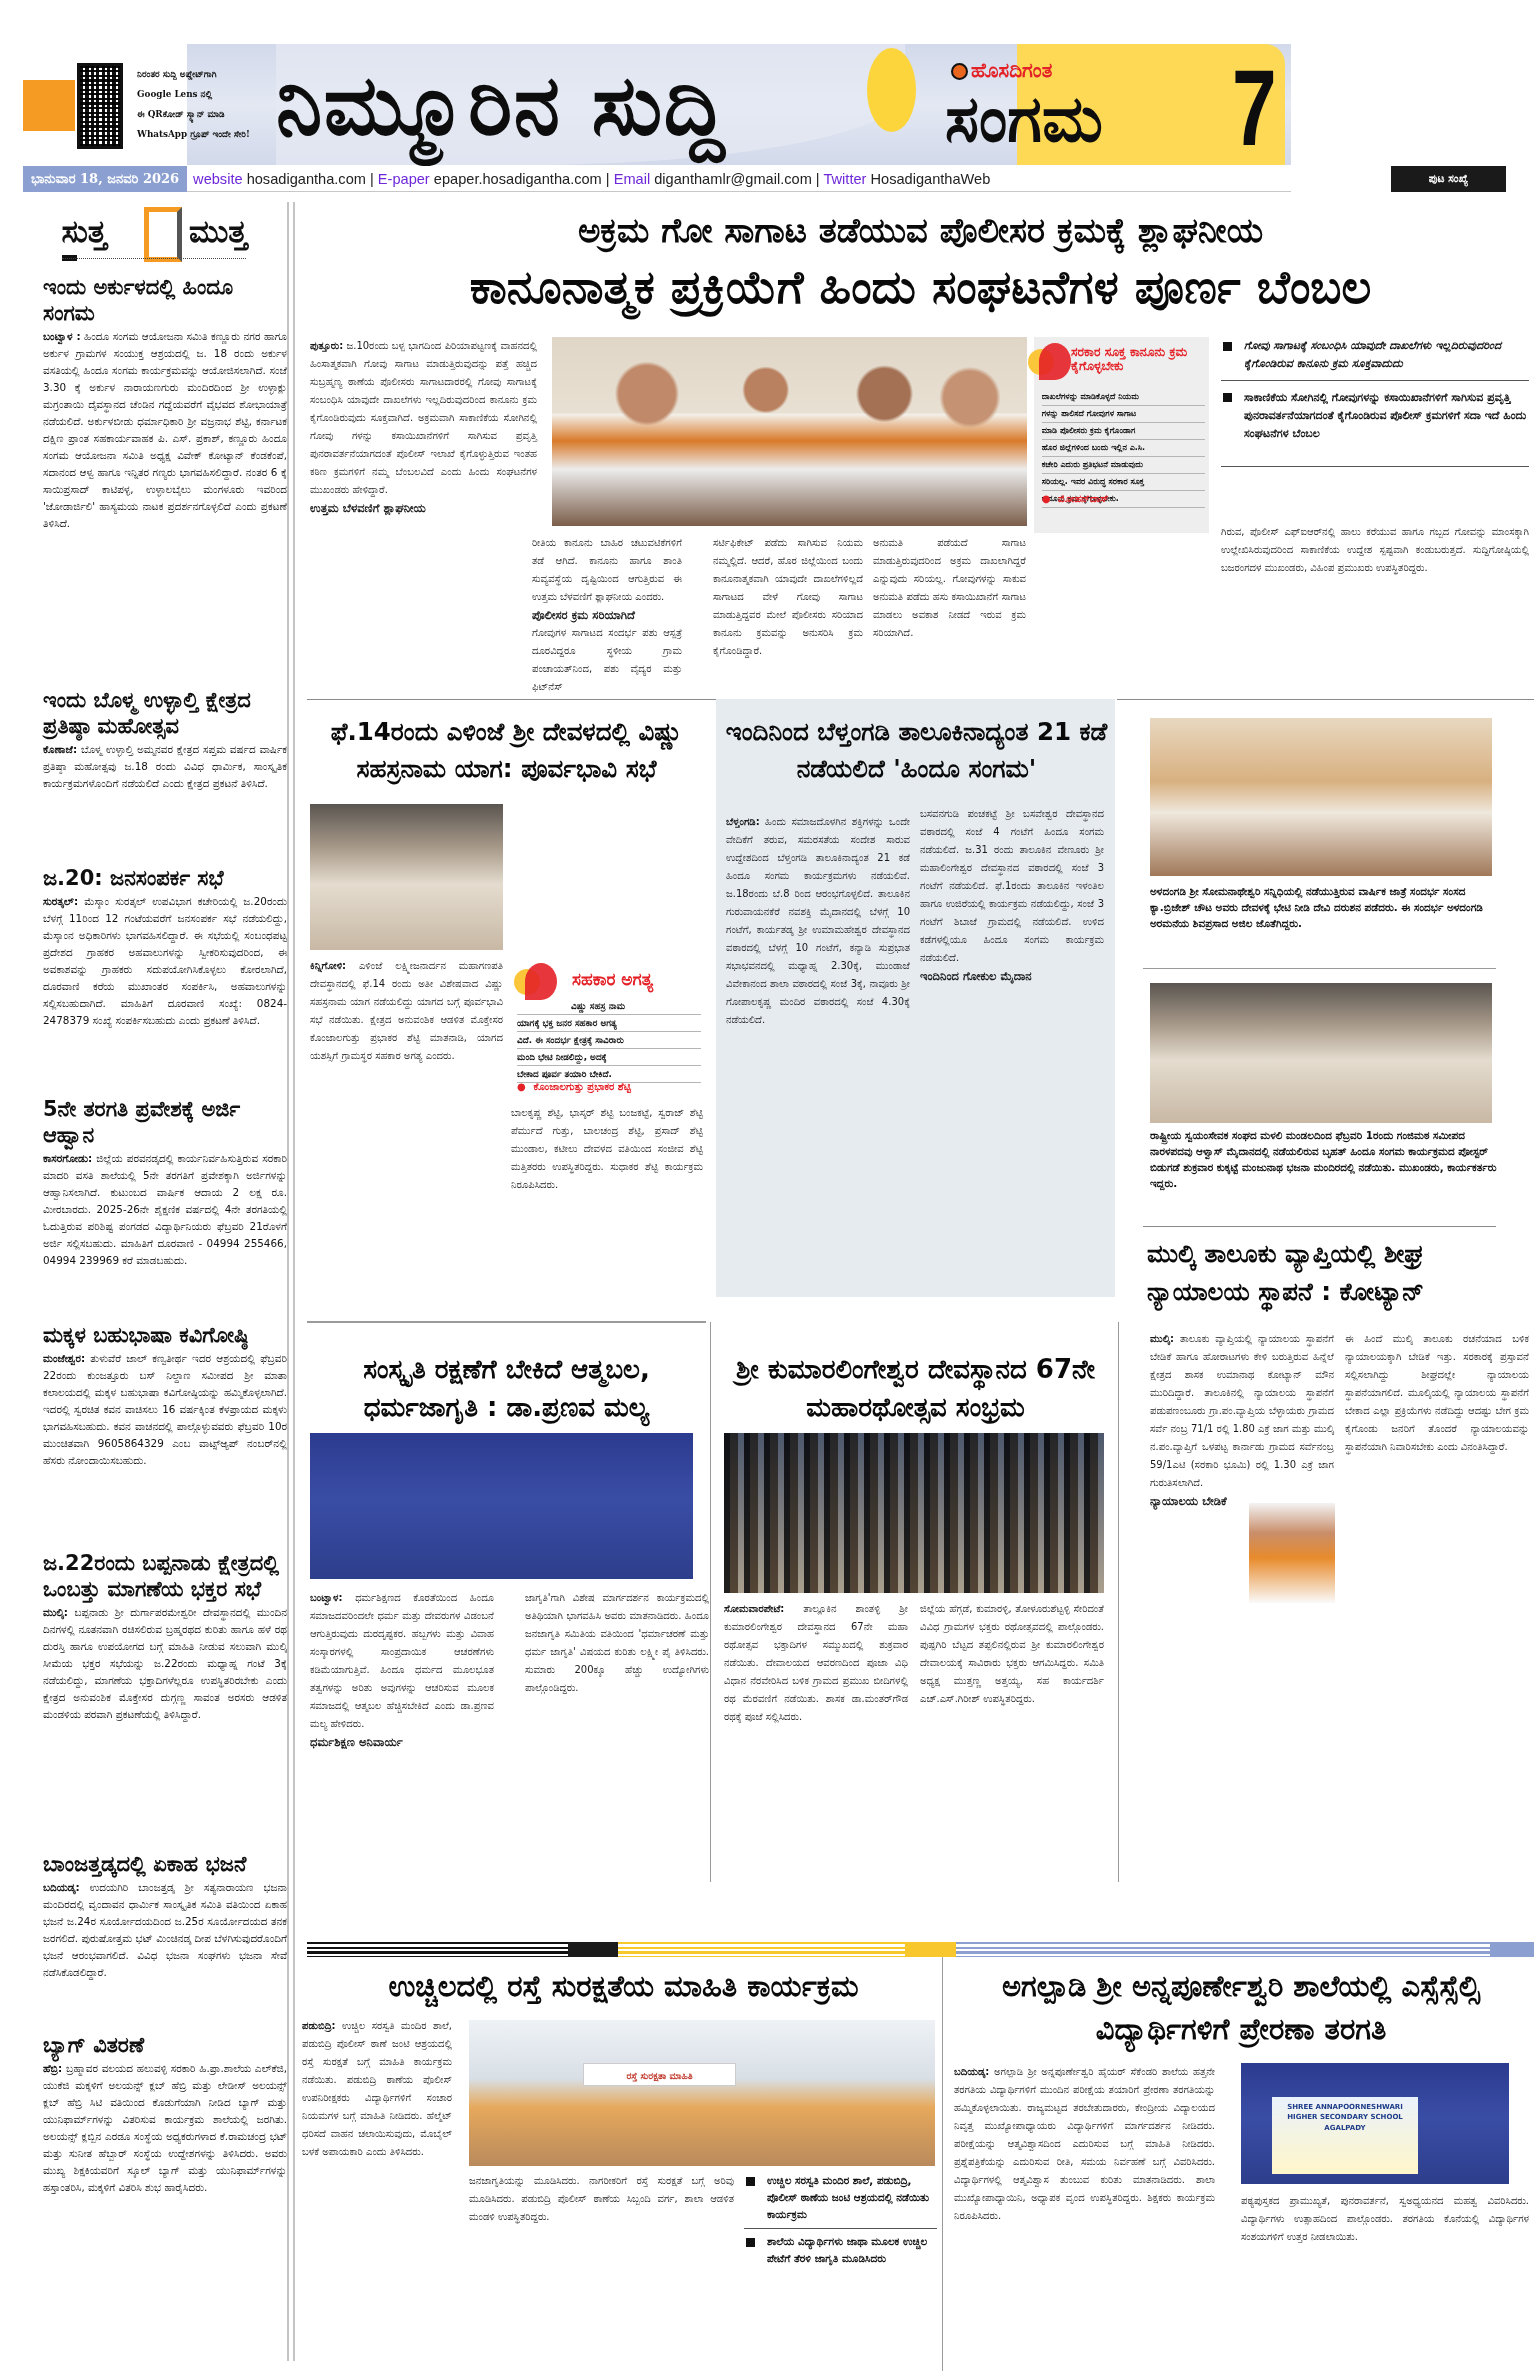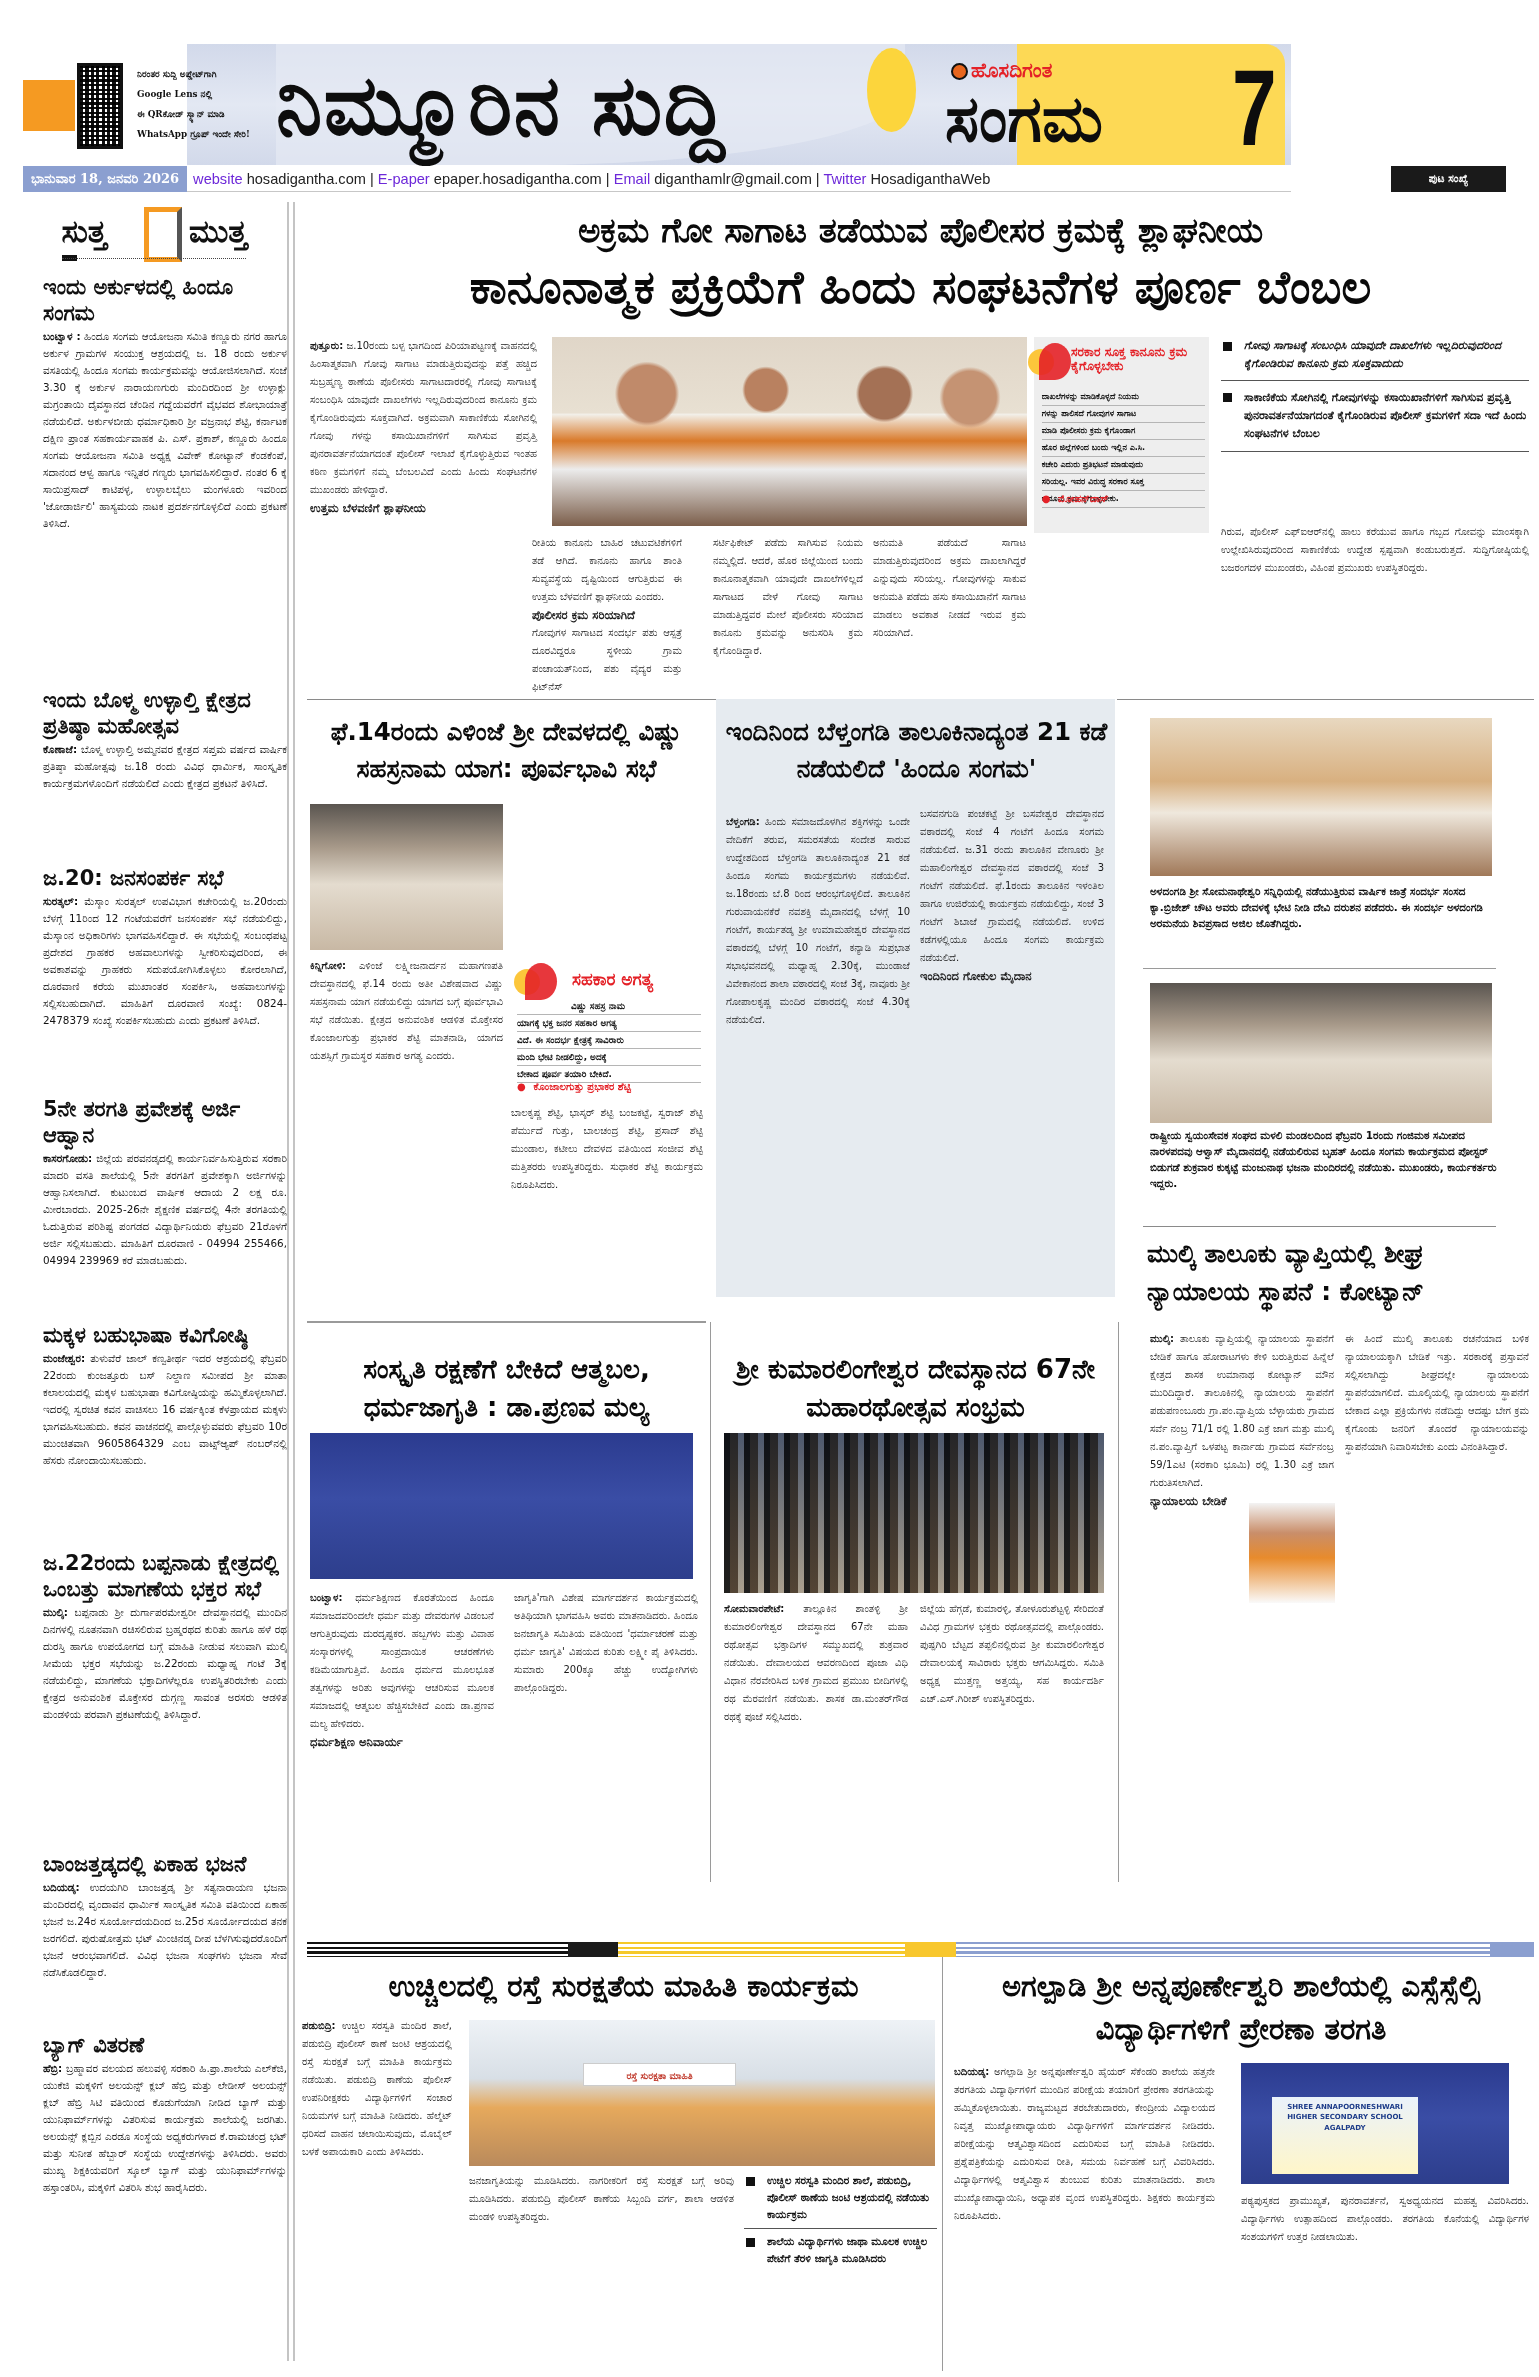--- a/index.html
+++ b/index.html
@@ -200,21 +200,21 @@
     <div>ಹೊರ ಜಿಲ್ಲೆಗಳಿಂದ ಬಂದು ಇಲ್ಲಿನ ಎ.ಸಿ.</div>
     <div>ಕಚೇರಿ ಎದುರು ಪ್ರತಿಭಟನೆ ಮಾಡುವುದು</div>
     <div>ಸರಿಯಲ್ಲ. ಇವರ ವಿರುದ್ಧ ಸರಕಾರ ಸೂಕ್ತ</div>
     <div>ಕಾನೂನು ಕ್ರಮ ಕೈಗೊಳ್ಳಬೇಕು.</div>
   </div>
   <div class="abs quote-author" style="left:7.7px;top:156px;font-size:10px;">ಮೋಹನ್‌ದಾಸ್</div>
 </div>
 
 <div class="abs" style="left:1221px;top:337px;width:308px;">
   <div class="bullet" style="padding-bottom:6.1px;border-bottom:0.8px solid #555;margin-bottom:7.7px;font-style:italic;">ಗೋವು ಸಾಗಾಟಕ್ಕೆ ಸಂಬಂಧಿಸಿ ಯಾವುದೇ ದಾಖಲೆಗಳು ಇಲ್ಲದಿರುವುದರಿಂದ ಕೈಗೊಂಡಿರುವ ಕಾನೂನು ಕ್ರಮ ಸೂಕ್ತವಾದುದು</div>
-  <div class="bullet" style="padding-bottom:7px;border-bottom:0.8px solid #555;">ಸಾಕಾಣಿಕೆಯ ಸೋಗಿನಲ್ಲಿ ಗೋವುಗಳನ್ನು ಕಸಾಯಿಖಾನೆಗಳಿಗೆ ಸಾಗಿಸುವ ಪ್ರವೃತ್ತಿ ಪುನರಾವರ್ತನೆಯಾಗದಂತೆ ಕೈಗೊಂಡಿರುವ ಪೊಲೀಸ್ ಕ್ರಮಗಳಿಗೆ ಸದಾ ಇದೆ ಹಿಂದು ಸಂಘಟನೆಗಳ ಬೆಂಬಲ</div>
+  <div class="bullet" style="padding-bottom:22px;border-bottom:0.8px solid #555;">ಸಾಕಾಣಿಕೆಯ ಸೋಗಿನಲ್ಲಿ ಗೋವುಗಳನ್ನು ಕಸಾಯಿಖಾನೆಗಳಿಗೆ ಸಾಗಿಸುವ ಪ್ರವೃತ್ತಿ ಪುನರಾವರ್ತನೆಯಾಗದಂತೆ ಕೈಗೊಂಡಿರುವ ಪೊಲೀಸ್ ಕ್ರಮಗಳಿಗೆ ಸದಾ ಇದೆ ಹಿಂದು ಸಂಘಟನೆಗಳ ಬೆಂಬಲ</div>
 </div>
 <div class="abs body-text" style="left:1221px;top:523px;width:308px;">
   <span>ಗಿರುವ, ಪೊಲೀಸ್ ಎಫ್‌ಐಆರ್‌ನಲ್ಲಿ ಹಾಲು ಕರೆಯುವ ಹಾಗೂ ಗಬ್ಬದ ಗೋವನ್ನು ಮಾಂಸಕ್ಕಾಗಿ ಉಲ್ಲೇಖಿಸಿರುವುದರಿಂದ ಸಾಕಾಣಿಕೆಯ ಉದ್ದೇಶ ಸ್ಪಷ್ಟವಾಗಿ ಕಂಡುಬರುತ್ತದೆ. ಸುದ್ದಿಗೋಷ್ಠಿಯಲ್ಲಿ ಬಜರಂಗದಳ ಮುಖಂಡರು, ವಿಹಿಂಪ ಪ್ರಮುಖರು ಉಪಸ್ಥಿತರಿದ್ದರು.</span>
 </div>
 
 <div class="abs hr" style="left:307px;top:699px;width:414px;"></div>
 <div class="abs hr" style="left:1117px;top:699px;width:417px;"></div>
 
 <div class="abs headline" style="left:307px;top:713px;width:399px;font-size:24.5px;line-height:37px;white-space:normal;">ಫೆ.14ರಂದು ಎಳಿಂಜೆ ಶ್ರೀ ದೇವಳದಲ್ಲಿ ವಿಷ್ಣು ಸಹಸ್ರನಾಮ ಯಾಗ: ಪೂರ್ವಭಾವಿ ಸಭೆ</div>
 <div class="abs photo photo-hall" style="left:310px;top:804px;width:193px;height:146px;"></div>
@@ -267,21 +267,21 @@
 <div class="abs hr" style="left:307px;top:1321px;width:399px;border-top-width:2.3px;border-color:#9a9a9a;"></div>
 <div class="abs vr" style="left:710px;top:1322px;height:560px;"></div>
 <div class="abs vr" style="left:1118px;top:1322px;height:560px;"></div>
 
 <div class="abs headline" style="left:307px;top:1350px;width:399px;font-size:26px;line-height:38px;white-space:normal;">ಸಂಸ್ಕೃತಿ ರಕ್ಷಣೆಗೆ ಬೇಕಿದೆ ಆತ್ಮಬಲ, ಧರ್ಮಜಾಗೃತಿ : ಡಾ.ಪ್ರಣವ ಮಲ್ಯ</div>
 <div class="abs photo photo-blue" style="left:310px;top:1433px;width:383px;height:146px;"></div>
 <div class="abs body-text" style="left:310px;top:1589px;width:184px;">
   <b>ಬಂಟ್ವಾಳ:</b> <span>ಧರ್ಮಶಿಕ್ಷಣದ ಕೊರತೆಯಿಂದ ಹಿಂದೂ ಸಮಾಜದವರಿಂದಲೇ ಧರ್ಮ ಮತ್ತು ದೇವರುಗಳ ವಿಡಂಬನೆ ಆಗುತ್ತಿರುವುದು ದುರದೃಷ್ಟಕರ. ಹಬ್ಬಗಳು ಮತ್ತು ವಿವಾಹ ಸಂಸ್ಕಾರಗಳಲ್ಲಿ ಸಾಂಪ್ರದಾಯಿಕ ಆಚರಣೆಗಳು ಕಡಿಮೆಯಾಗುತ್ತಿವೆ. ಹಿಂದೂ ಧರ್ಮದ ಮೂಲಭೂತ ತತ್ವಗಳನ್ನು ಅರಿತು ಅವುಗಳನ್ನು ಆಚರಿಸುವ ಮೂಲಕ ಸಮಾಜದಲ್ಲಿ ಆತ್ಮಬಲ ಹೆಚ್ಚಿಸಬೇಕಿದೆ ಎಂದು ಡಾ.ಪ್ರಣವ ಮಲ್ಯ ಹೇಳಿದರು.</span>
   <div class="subhead">ಧರ್ಮಶಿಕ್ಷಣ ಅನಿವಾರ್ಯ</div>
 </div>
-<div class="abs body-text" style="left:514px;top:1589px;width:184px;">
+<div class="abs body-text" style="left:525px;top:1589px;width:184px;">
   <span>ಜಾಗೃತಿ'ಗಾಗಿ ವಿಶೇಷ ಮಾರ್ಗದರ್ಶನ ಕಾರ್ಯಕ್ರಮದಲ್ಲಿ ಅತಿಥಿಯಾಗಿ ಭಾಗವಹಿಸಿ ಅವರು ಮಾತನಾಡಿದರು. ಹಿಂದೂ ಜನಜಾಗೃತಿ ಸಮಿತಿಯ ವತಿಯಿಂದ 'ಧರ್ಮಾಚರಣೆ ಮತ್ತು ಧರ್ಮ ಜಾಗೃತಿ' ವಿಷಯದ ಕುರಿತು ಲಕ್ಷ್ಮೀ ಪೈ ತಿಳಿಸಿದರು. ಸುಮಾರು 200ಕ್ಕೂ ಹೆಚ್ಚು ಉದ್ಯೋಗಿಗಳು ಪಾಲ್ಗೊಂಡಿದ್ದರು.</span>
 </div>
 
 <div class="abs headline" style="left:716px;top:1350px;width:399px;font-size:26px;line-height:38px;white-space:normal;">ಶ್ರೀ ಕುಮಾರಲಿಂಗೇಶ್ವರ ದೇವಸ್ಥಾನದ 67ನೇ ಮಹಾರಥೋತ್ಸವ ಸಂಭ್ರಮ</div>
 <div class="abs photo photo-crowd" style="left:724px;top:1433px;width:380px;height:160px;"></div>
 <div class="abs body-text" style="left:724px;top:1600px;width:184px;">
   <b>ಸೋಮವಾರಪೇಟೆ:</b> <span>ತಾಲ್ಲೂಕಿನ ಶಾಂತಳ್ಳಿ ಶ್ರೀ ಕುಮಾರಲಿಂಗೇಶ್ವರ ದೇವಸ್ಥಾನದ 67ನೇ ಮಹಾ ರಥೋತ್ಸವ ಭಕ್ತಾದಿಗಳ ಸಮ್ಮುಖದಲ್ಲಿ ಶುಕ್ರವಾರ ನಡೆಯಿತು. ದೇವಾಲಯದ ಆವರಣದಿಂದ ಪೂಜಾ ವಿಧಿ ವಿಧಾನ ನೆರವೇರಿಸಿದ ಬಳಿಕ ಗ್ರಾಮದ ಪ್ರಮುಖ ಬೀದಿಗಳಲ್ಲಿ ರಥ ಮೆರವಣಿಗೆ ನಡೆಯಿತು. ಶಾಸಕ ಡಾ.ಮಂತರ್‌ಗೌಡ ರಥಕ್ಕೆ ಪೂಜೆ ಸಲ್ಲಿಸಿದರು.</span>
 </div>
 <div class="abs body-text" style="left:920px;top:1600px;width:184px;">
   <span>ಜಿಲ್ಲೆಯ ಹೆಗ್ಗಡೆ, ಕುಮಾರಳ್ಳಿ, ತೋಳೂರುಶೆಟ್ಟಳ್ಳಿ ಸೇರಿದಂತೆ ವಿವಿಧ ಗ್ರಾಮಗಳ ಭಕ್ತರು ರಥೋತ್ಸವದಲ್ಲಿ ಪಾಲ್ಗೊಂಡರು. ಪುಷ್ಪಗಿರಿ ಬೆಟ್ಟದ ತಪ್ಪಲಿನಲ್ಲಿರುವ ಶ್ರೀ ಕುಮಾರಲಿಂಗೇಶ್ವರ ದೇವಾಲಯಕ್ಕೆ ಸಾವಿರಾರು ಭಕ್ತರು ಆಗಮಿಸಿದ್ದರು. ಸಮಿತಿ ಅಧ್ಯಕ್ಷ ಮುತ್ತಣ್ಣ ಅತ್ತಯ್ಯ, ಸಹ ಕಾರ್ಯದರ್ಶಿ ಎಚ್.ಎಸ್.ಗಿರೀಶ್ ಉಪಸ್ಥಿತರಿದ್ದರು.</span>

